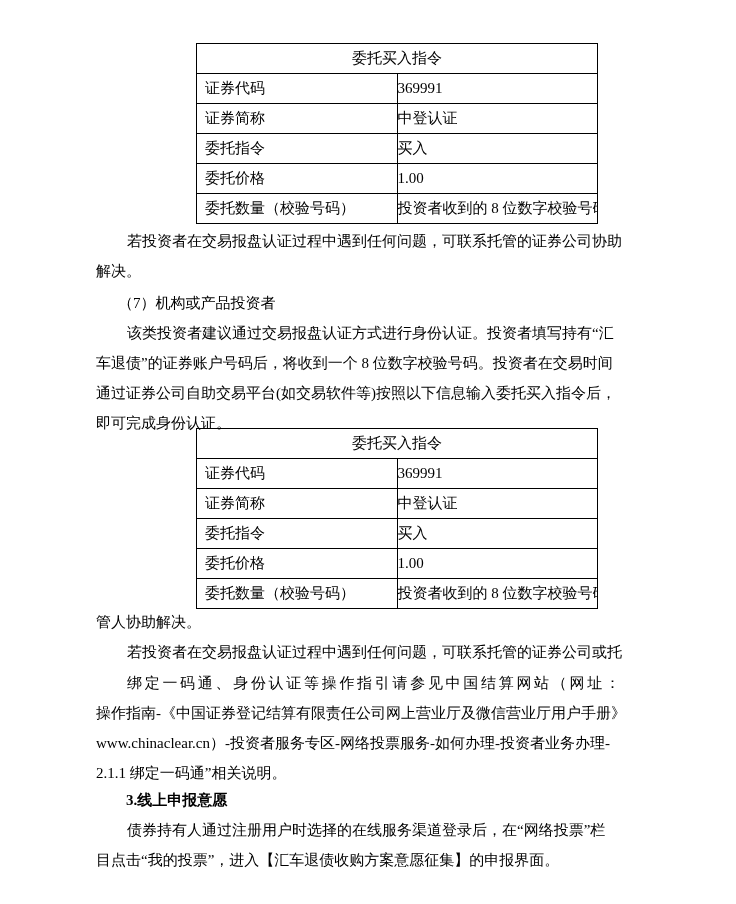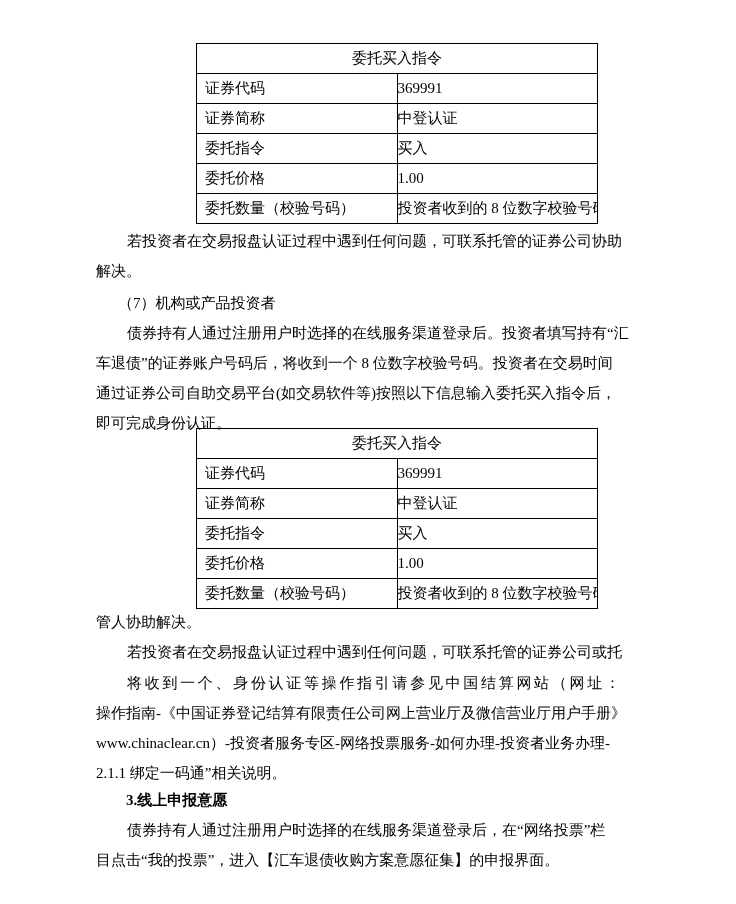--- a/index.html
+++ b/index.html
@@ -85,21 +85,21 @@
   <div class="para" style="top:226px">
     <div class="line indent">若投资者在交易报盘认证过程中遇到任何问题，可联系托管的证券公司协助</div>
     <div class="line">解决。</div>
   </div>
 
   <div class="para" style="top:288px">
     <div class="line indent-sub">（7）机构或产品投资者</div>
   </div>
 
   <div class="para" style="top:318px">
-    <div class="line indent">债券持有人通过注册用户时选择的在线服务渠道登录后。投资者填写持有“汇</div>
+    <div class="line indent">该类投资者建议通过交易报盘认证方式进行身份认证。投资者填写持有“汇</div>
     <div class="line">车退债”的证券账户号码后，将收到一个 8 位数字校验号码。投资者在交易时间</div>
     <div class="line">通过证券公司自助交易平台(如交易软件等)按照以下信息输入委托买入指令后，</div>
     <div class="line">即可完成身份认证。</div>
   </div>
 
   <table class="order-table t2">
     <tbody>
         <tr>
       <td colspan="2" class="t-title">委托买入指令</td>
     </tr>
@@ -125,21 +125,21 @@
     </tr>
   </tbody>
     </table>
 
   <div class="para" style="top:607px">
     <div class="line">管人协助解决。</div>
     <div class="line indent">若投资者在交易报盘认证过程中遇到任何问题，可联系托管的证券公司或托</div>
   </div>
 
   <div class="para" style="top:668px">
-    <div class="line indent spread">将收到一个、身份认证等操作指引请参见中国结算网站（网址：</div>
+    <div class="line indent spread">绑定一码通、身份认证等操作指引请参见中国结算网站（网址：</div>
     <div class="line">操作指南-《中国证券登记结算有限责任公司网上营业厅及微信营业厅用户手册》</div>
     <div class="line">www.chinaclear.cn）-投资者服务专区-网络投票服务-如何办理-投资者业务办理-</div>
     <div class="line">2.1.1 绑定一码通”相关说明。</div>
   </div>
 
   <div class="para" style="top:785px">
     <div class="line bold-head">3.线上申报意愿</div>
   </div>
 
   <div class="para" style="top:815px">

